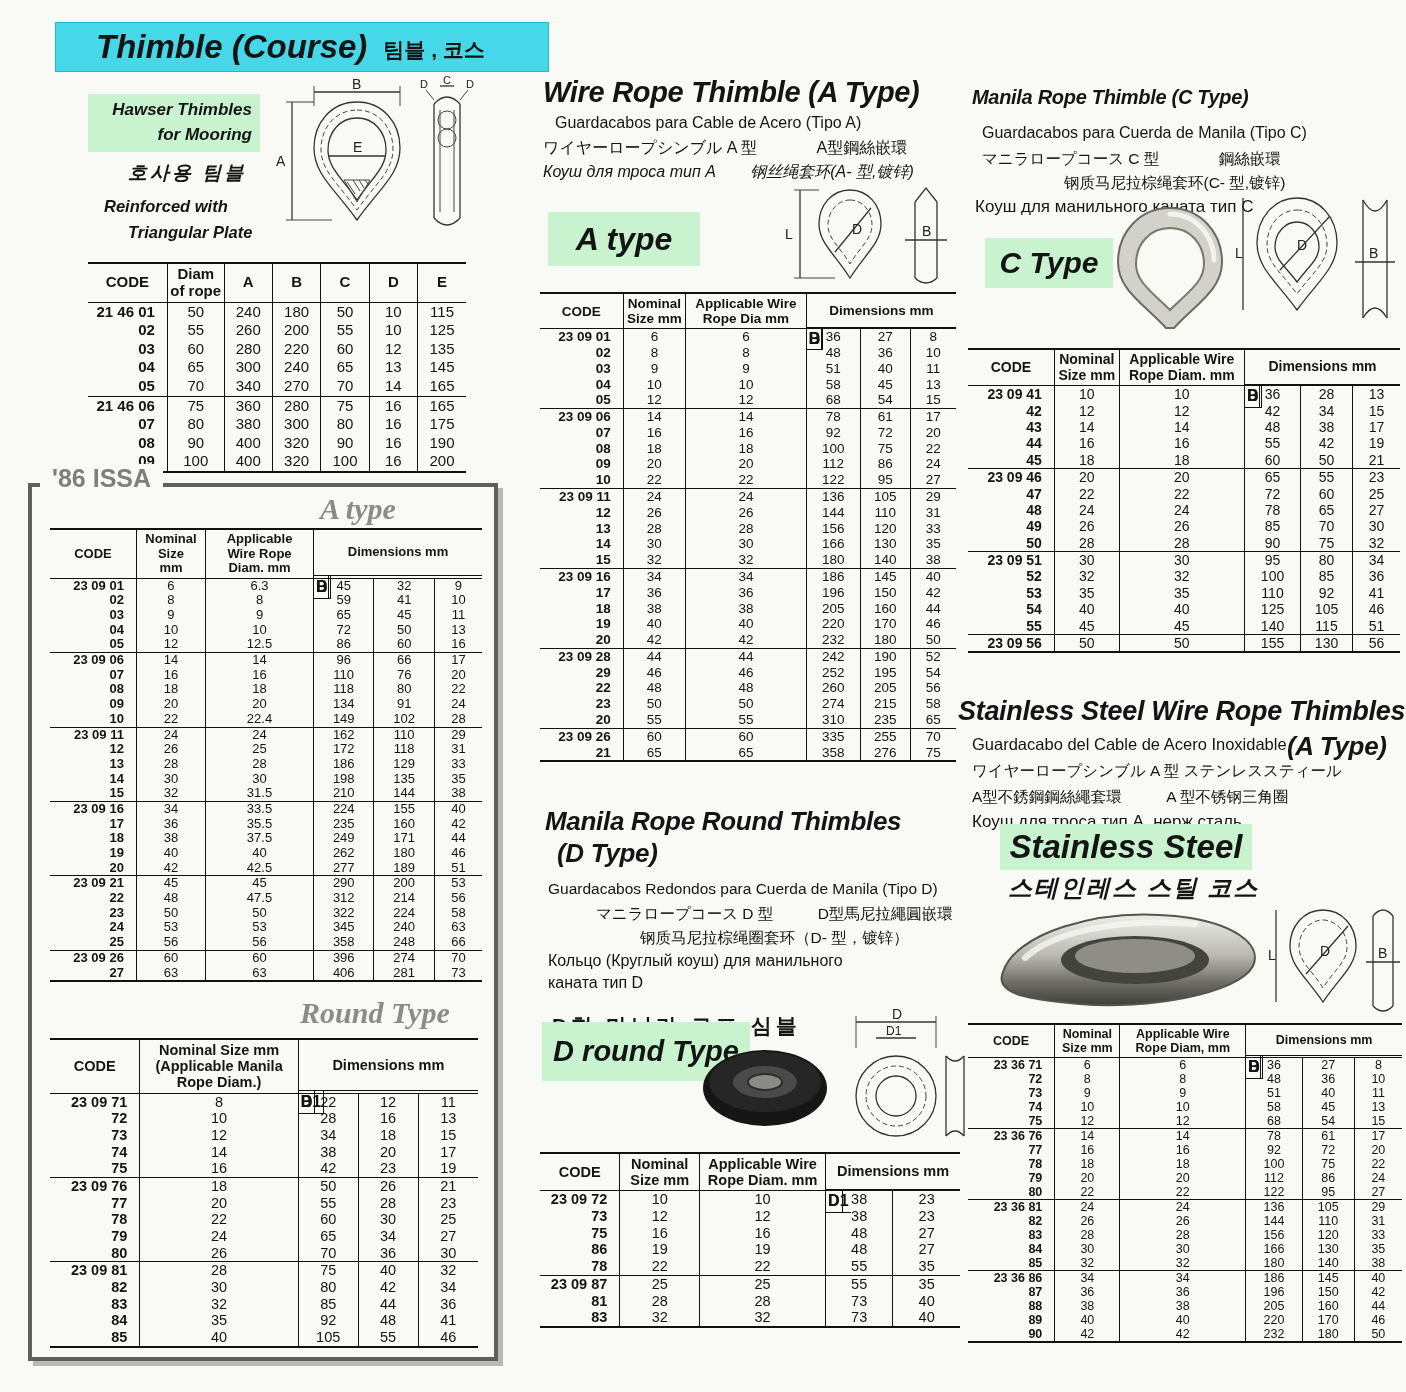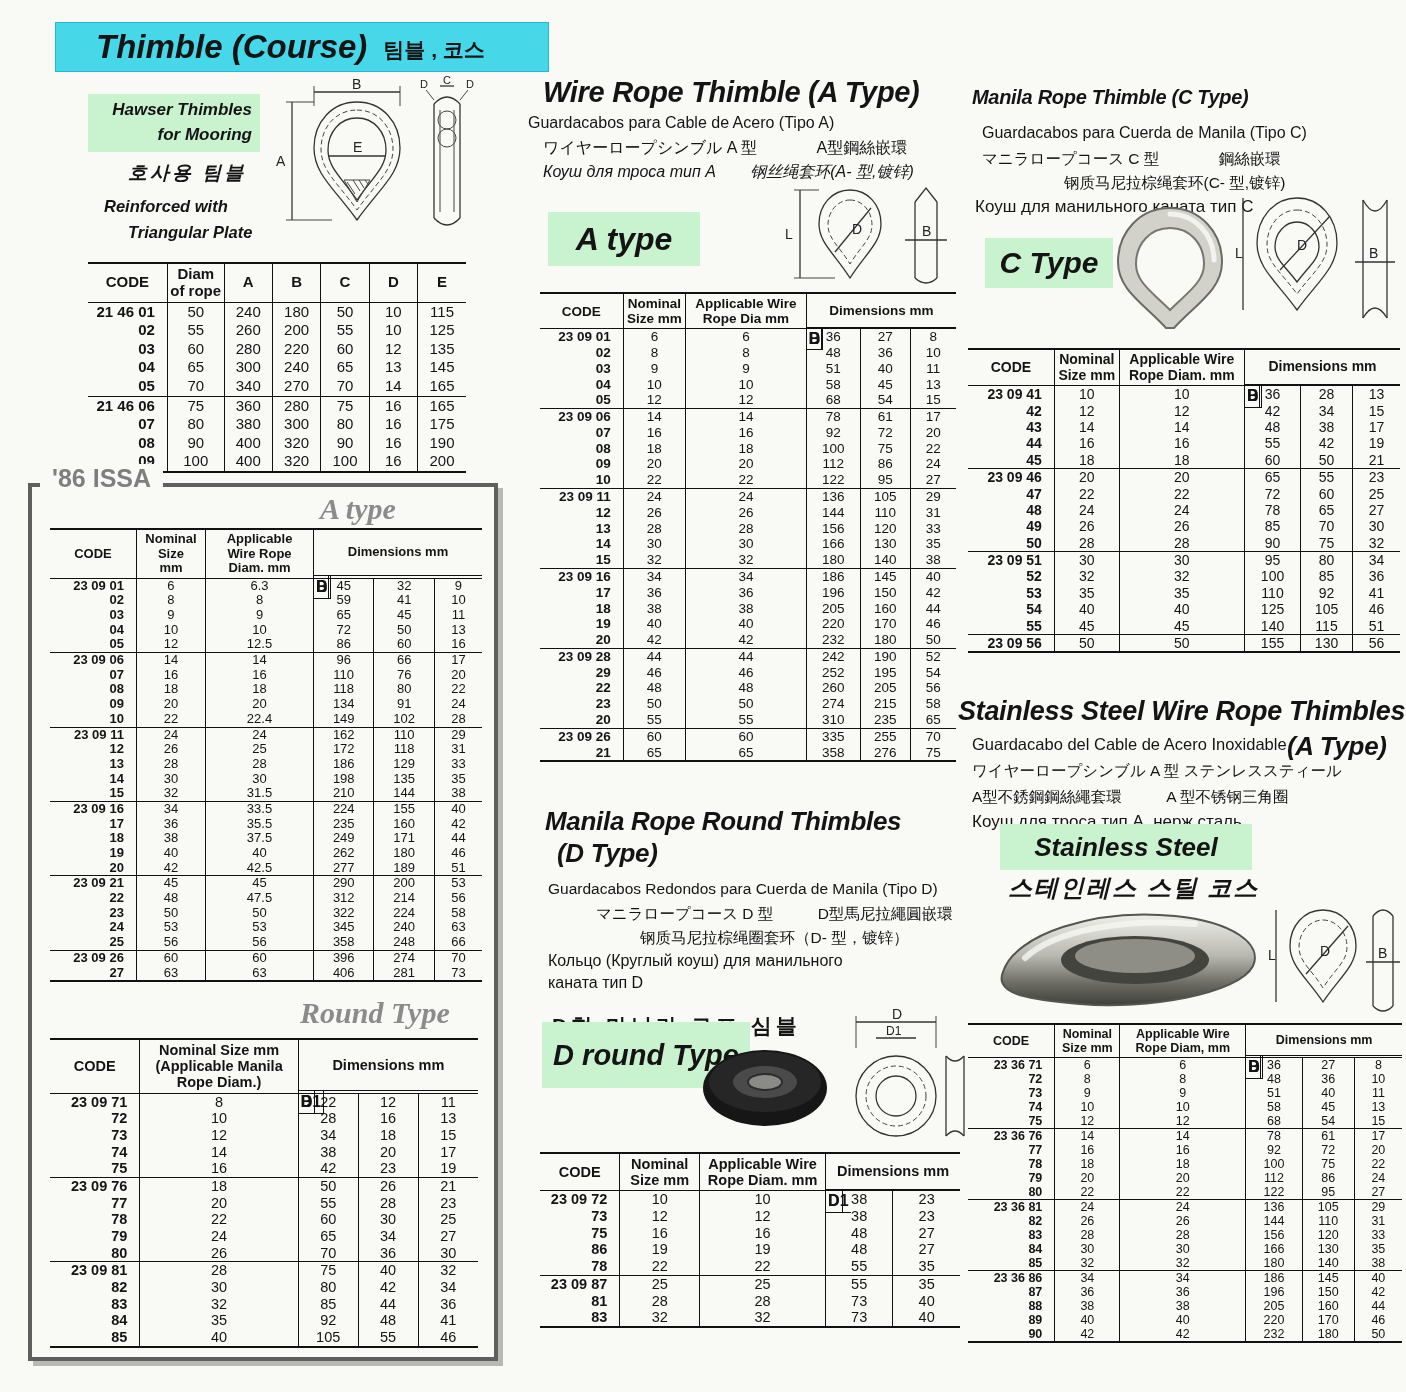--- a/index.html
+++ b/index.html
@@ -621,21 +621,21 @@
             <td>40</td>
             <td>105</td>
             <td>55</td>
             <td>46</td>
           </tr>
         </tbody>
       </table>
     </div>
 
   <div class="h-title" style="left:543px;top:76px;font-size:29px;">Wire Rope Thimble (A Type)</div>
-  <div class="sub" style="left:528px;top:114px;">Guardacabos para Cable de Acero (Tipo A)</div>
+  <div class="sub" style="left:555px;top:114px;">Guardacabos para Cable de Acero (Tipo A)</div>
   <div class="sub" style="left:543px;top:138px;">
     <span>ワイヤーロープシンブル A 型</span>
     <span class="gap55">A型鋼絲嵌環</span>
   </div>
   <div class="sub" style="left:543px;top:162px;font-style:italic;">
     <span>Коуш для троса тип А</span>
     <span class="gap30">钢丝绳套环(A- 型,镀锌)</span>
   </div>
   <div class="badge" style="left:548px;top:212px;width:152px;height:54px;font-size:32px;">A type</div>
 
@@ -906,21 +906,21 @@
   <div class="h-title" style="left:557px;top:838px;font-size:26px;">(D Type)</div>
   <div class="sub" style="left:548px;top:880px;font-size:15.5px;">Guardacabos Redondos para Cuerda de Manila (Tipo D)</div>
   <div class="sub" style="left:548px;top:904px;font-size:15.5px;margin-left:48px;">
     <span>マニラロープコース D 型</span>
     <span class="gap40">D型馬尼拉繩圓嵌環</span>
   </div>
   <div class="sub" style="left:640px;top:928px;font-size:15.5px;">钢质马尼拉棕绳圈套环（D- 型，镀锌）</div>
   <div class="sub" style="left:548px;top:952px;">Кольцо (Круглый коуш) для манильного</div>
   <div class="sub" style="left:548px;top:974px;">каната тип D</div>
   <div class="abs" style="left:552px;top:996px;font-size:21px;font-weight:bold;letter-spacing:4px;margin-top:16px;">D형 마닐라 로프 심블</div>
-  <div class="badge" style="left:542px;top:1022px;width:208px;height:66px;font-size:29px;">D round Type</div>
+  <div class="badge" style="left:542px;top:1022px;width:208px;height:59px;font-size:29px;">D round Type</div>
 
   <svg style="left:695px;top:1038px;" width="140" height="96" viewBox="0 0 140 96">
     <ellipse cx="70" cy="50" rx="62" ry="38" fill="#161616"></ellipse>
     <ellipse cx="70" cy="44" rx="56" ry="30" fill="#262626"></ellipse>
     <ellipse cx="70" cy="44" rx="32" ry="16" fill="#4a4a4a"></ellipse>
     <ellipse cx="70" cy="44" rx="17" ry="8" fill="#8a8a86"></ellipse>
     <ellipse cx="70" cy="44" rx="17" ry="8" fill="none" stroke="#2c2c2c" stroke-width="2"></ellipse>
   </svg>
 
   <svg style="left:838px;top:1008px;" width="130" height="140" viewBox="0 0 130 140">
@@ -1215,21 +1215,21 @@
 
   <div class="h-title" style="left:958px;top:696px;font-size:27px;">Stainless Steel Wire Rope Thimbles</div>
   <div class="h-title" style="left:1287px;top:731px;font-size:26px;">(A Type)</div>
   <div class="sub" style="left:972px;top:735px;font-size:16.5px;">Guardacabo del Cable de Acero Inoxidable</div>
   <div class="sub" style="left:972px;top:761px;font-size:15.5px;">ワイヤーロープシンブル A 型 ステンレススティール</div>
   <div class="sub" style="left:972px;top:787px;font-size:15.5px;">
     <span>A型不銹鋼鋼絲繩套環</span>
     <span class="gap40">A 型不锈钢三角圈</span>
   </div>
   <div class="sub" style="left:972px;top:812px;font-size:17px;">Коуш для троса тип А, нерж.сталь</div>
-  <div class="badge" style="left:1000px;top:824px;width:252px;height:46px;font-size:26px;">Stainless Steel</div>
+  <div class="badge" style="left:1000px;top:824px;width:252px;height:46px;font-size:33px;">Stainless Steel</div>
   <div class="abs" style="left:1008px;top:872px;font-size:24px;font-weight:bold;font-style:italic;letter-spacing:2px;">스테인레스 스틸 코스</div>
 
   <svg style="left:985px;top:900px;" width="290" height="112" viewBox="0 0 290 112">
     <defs>
       <linearGradient id="ssg" x1="0" y1="0" x2="0" y2="1">
         <stop offset="0" stop-color="#efefe9"></stop>
           <stop offset="0.45" stop-color="#b9b9b2"></stop>
         <stop offset="0.75" stop-color="#6e6e67"></stop>
           <stop offset="1" stop-color="#3f3f3a"></stop>
       </linearGradient>

